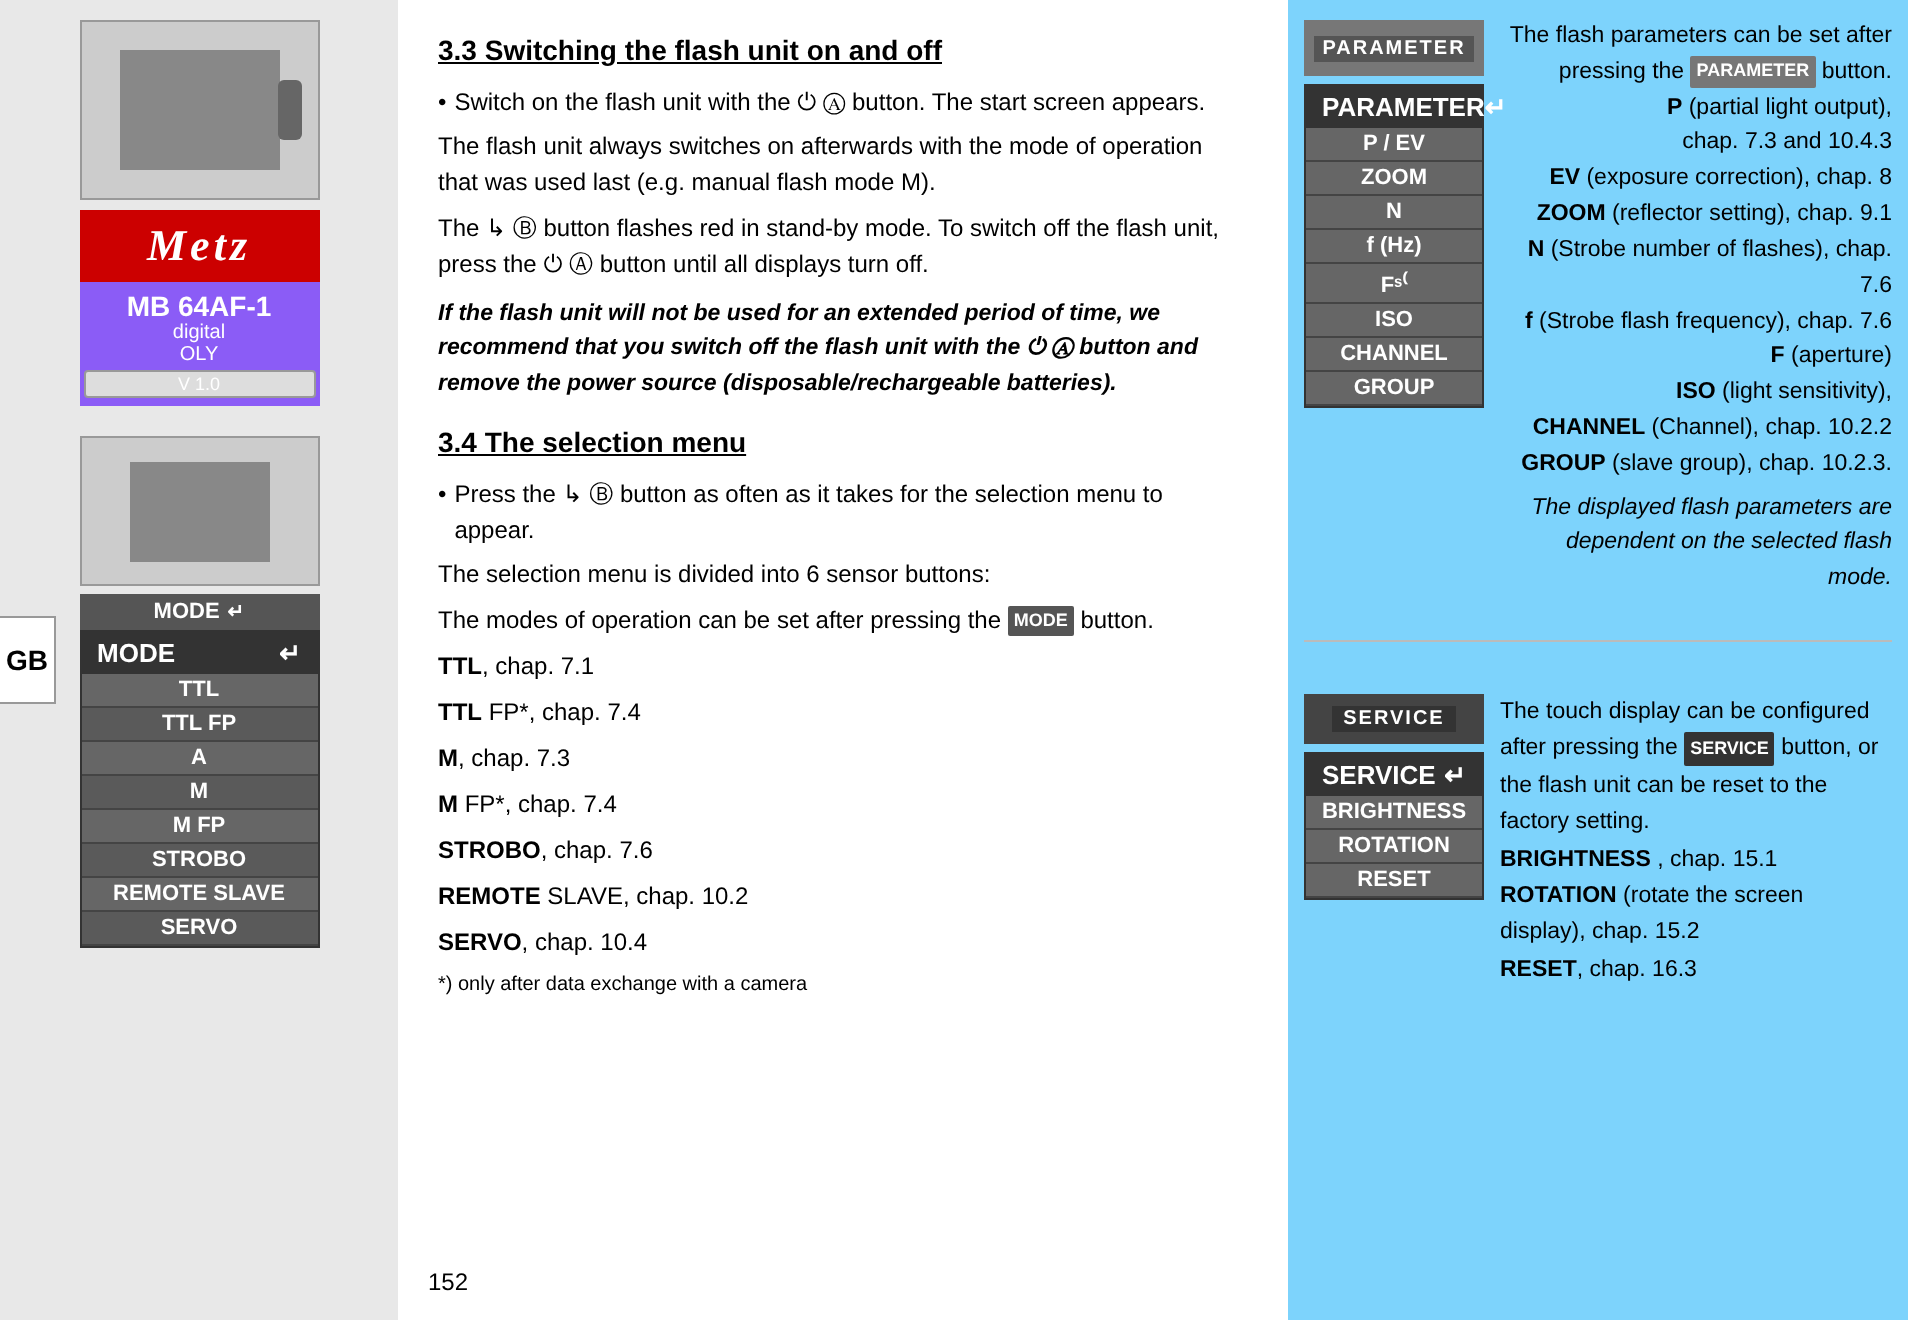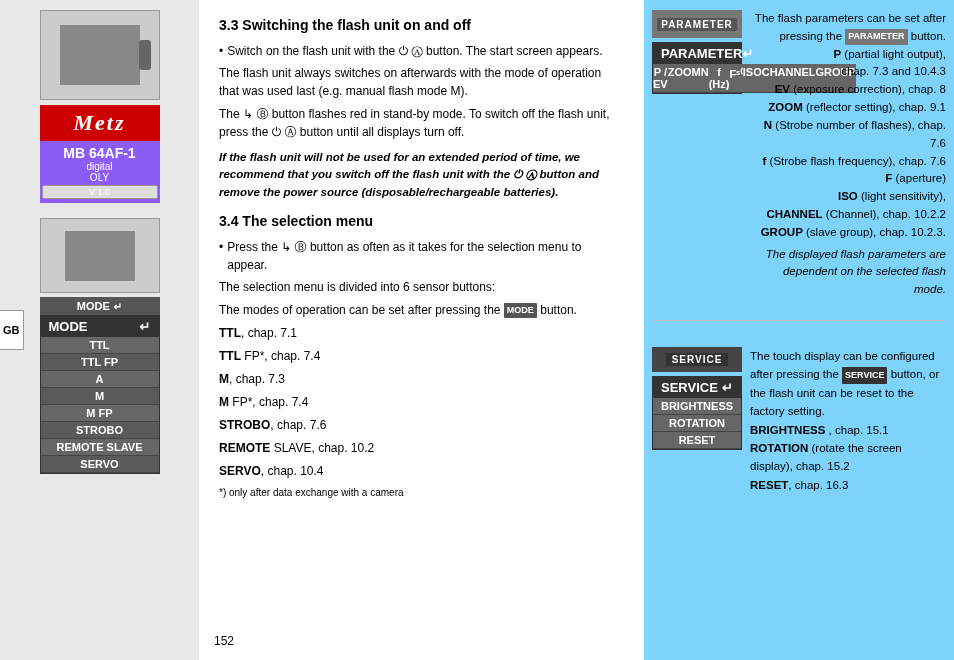--- a/index.html
+++ b/index.html
@@ -98,21 +98,21 @@
     }
 
     .gb-badge {
       position: absolute;
       left: 0;
       top: 50%;
       transform: translateY(-50%);
       background: #fff;
       border: 1px solid #999;
       border-left: none;
-      font-size: 11px;
+      font-size: 14px;
       padding: 13px 3px;
       font-weight: bold;
     }
 
     
     .device-image-bottom {
       width: 120px;
       height: 75px;
       background: #ccc;
       border: 1px solid #999;
@@ -181,20 +181,21 @@
     }
 
     .mode-item:nth-child(even) {
       background: #5a5a5a;
     }
 
     .section-title {
       font-size: 14px;
       font-weight: bold;
       margin-bottom: 6px;
+      text-decoration: underline;
     }
 
     .section-body {
       font-size: 12px;
       line-height: 1.5;
       margin-bottom: 8px;
     }
 
     .section-body p {
       margin-bottom: 4px;
@@ -284,20 +285,21 @@
       justify-content: space-between;
       background: #333;
       color: #fff;
       font-size: 13px;
       font-weight: bold;
       padding: 3px 8px;
     }
 
     .param-items {
       display: flex;
+      flex-direction: column;
     }
 
     .param-item {
       color: #fff;
       text-align: center;
       font-size: 11px;
       font-weight: bold;
       padding: 2px 0;
       background: #666;
       border-bottom: 1px solid #444;

